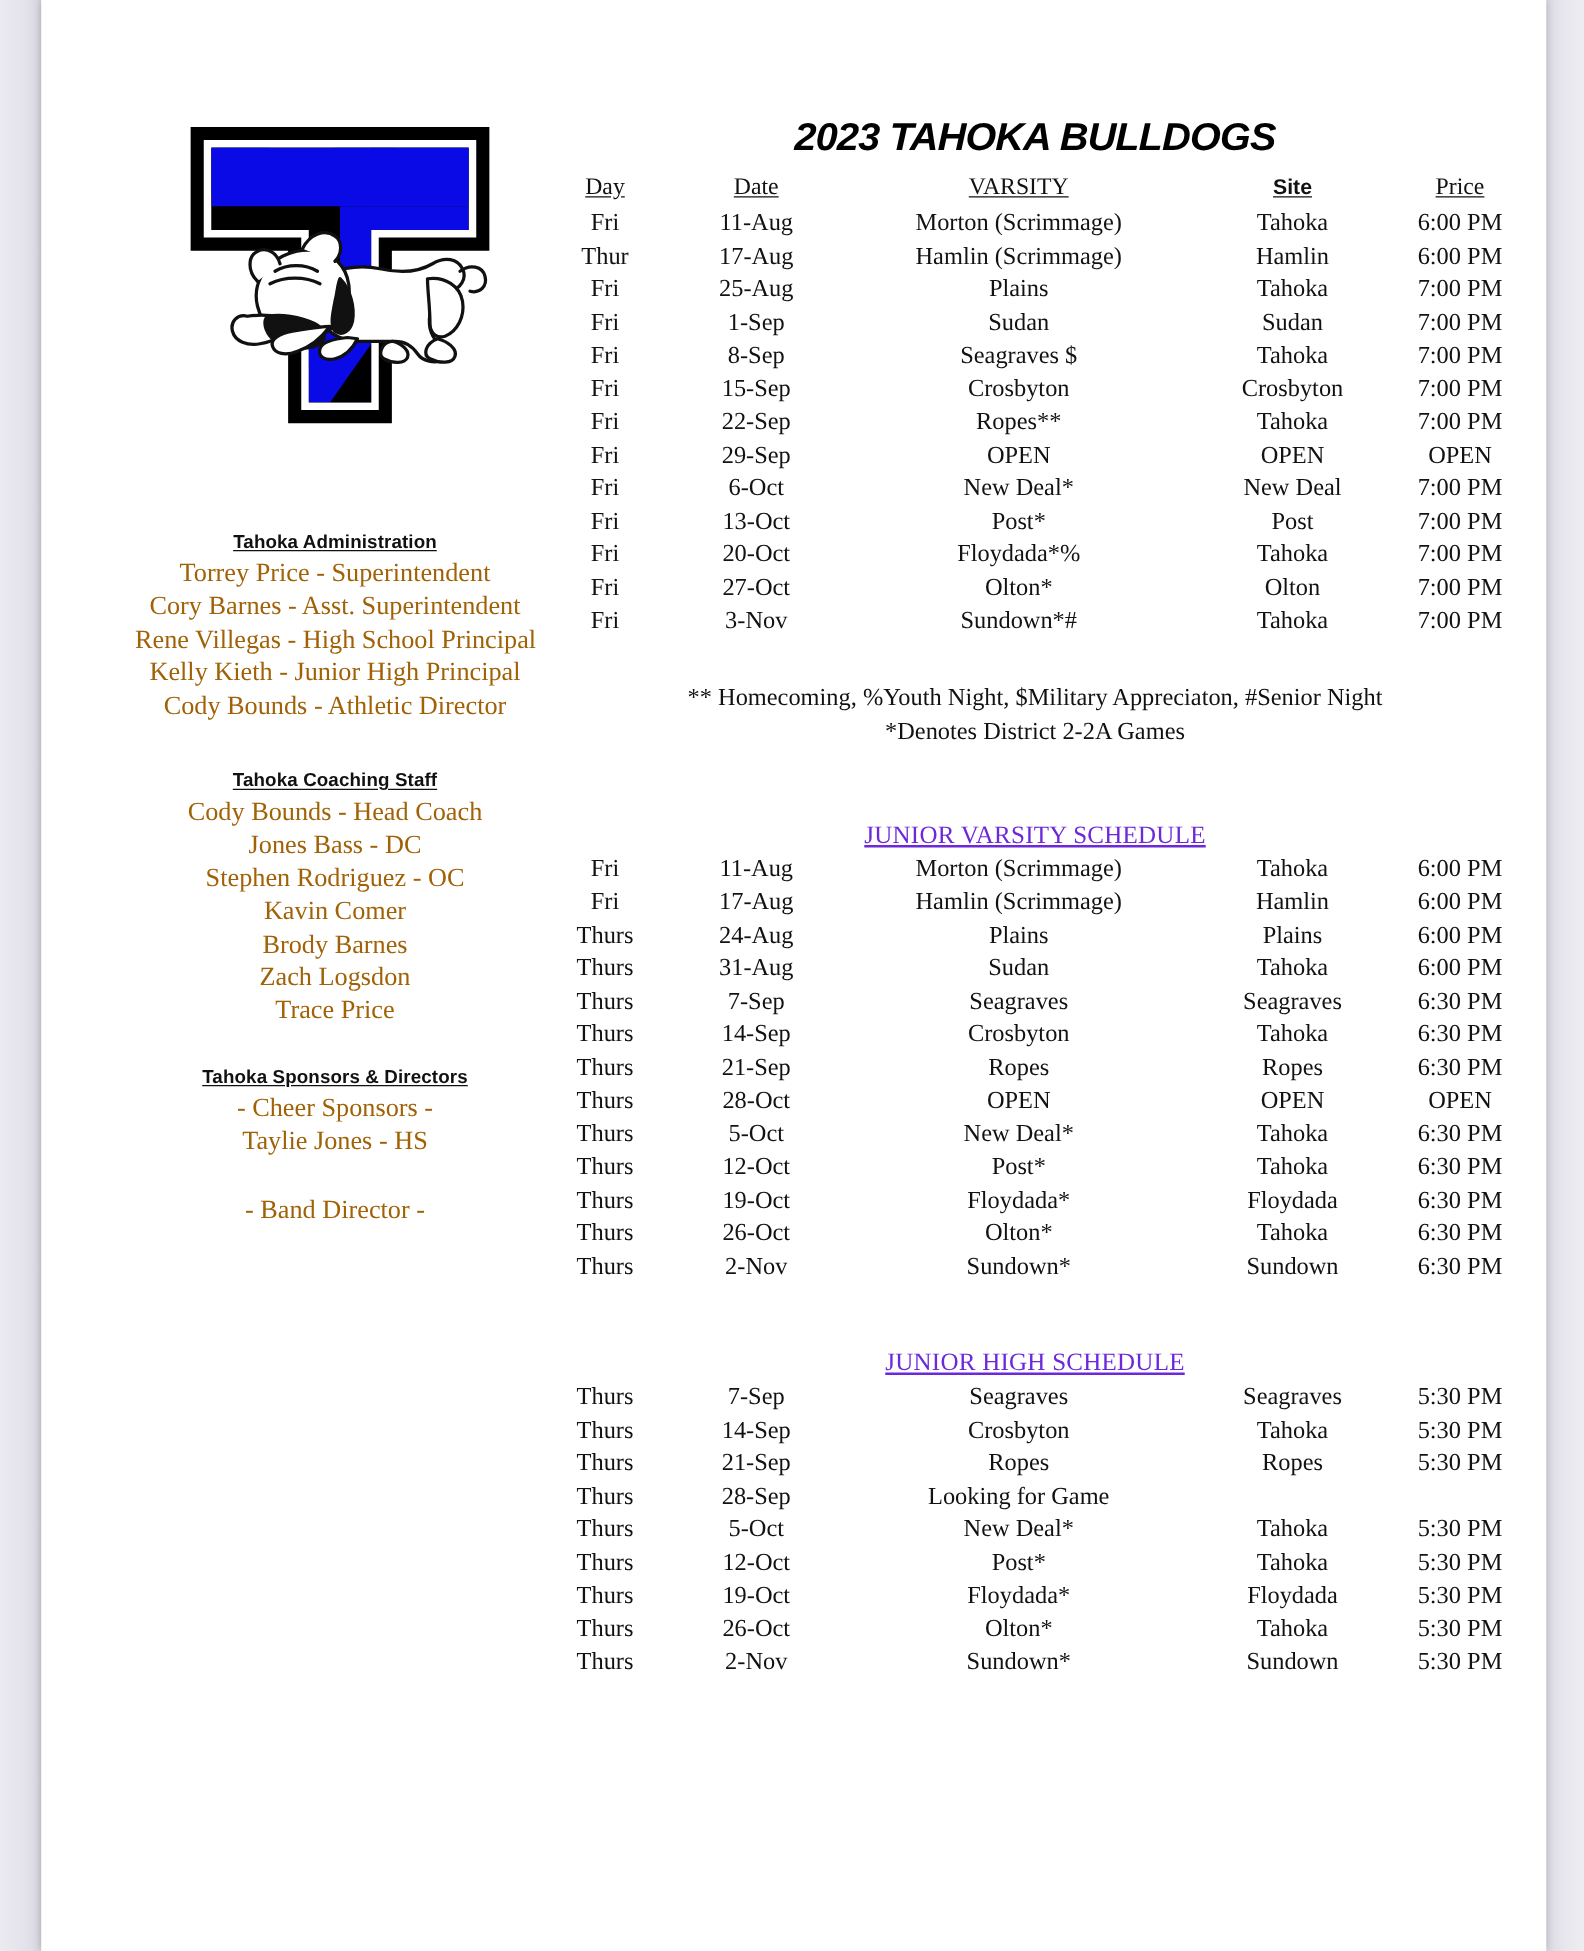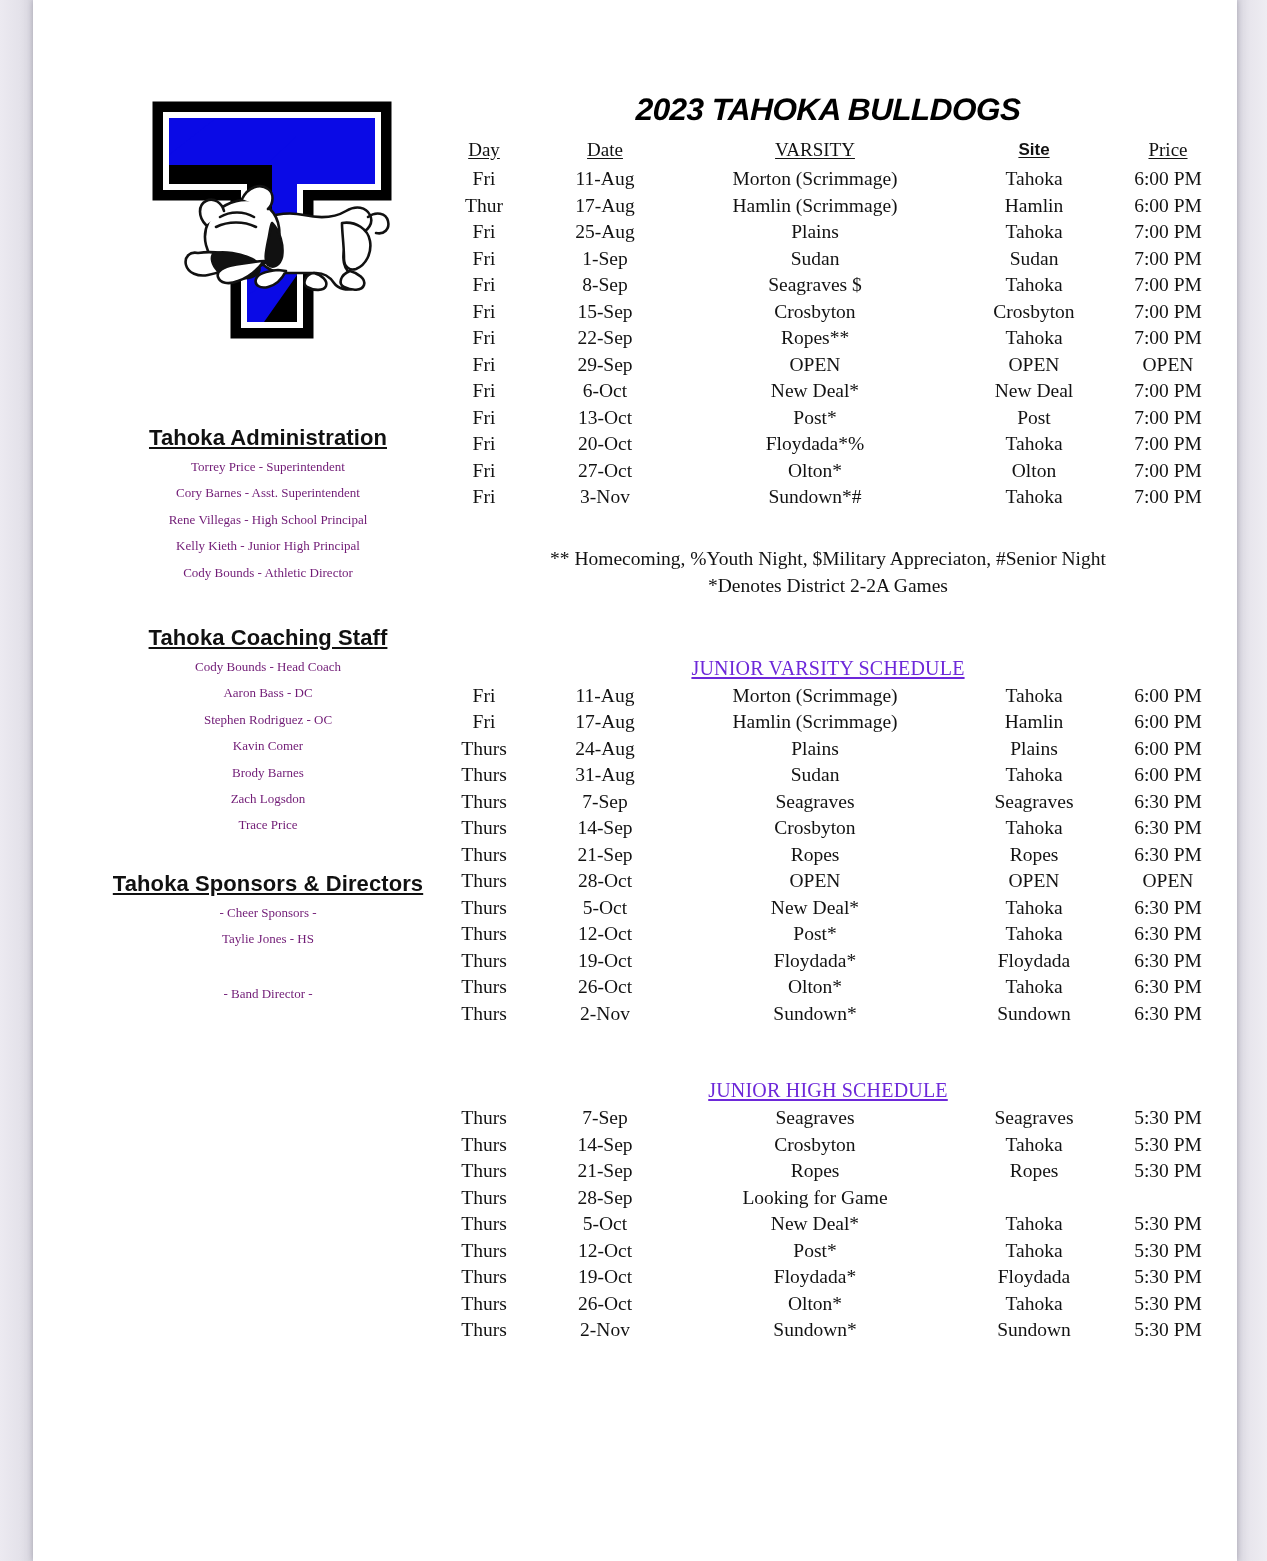--- a/index.html
+++ b/index.html
@@ -21,25 +21,25 @@
             background:linear-gradient(to right,#d9d7e0,#e8e6ed 45%,#eeedf2); }
 
   
   .logo { position:absolute; left:113px; top:95px; width:252px; height:250px; }
   .logo svg { width:100%; height:100%; display:block; }
 
   
   .sidebar { position:absolute; left:75px; top:425px; width:320px; text-align:center; }
   .sb-head {
     font-family:"Liberation Sans", sans-serif;
-    font-weight:bold; font-size:22px; color:#111;
+    font-weight:bold; font-size:15px; color:#111;
     text-decoration:underline; text-underline-offset:2px;
     letter-spacing:.1px; margin-bottom:3px;
   }
-  .sb-line { font-size:13px; color:#701a75; line-height:26.4px; white-space:pre; }
+  .sb-line { font-size:21px; color:#a16207; line-height:26.4px; white-space:pre; }
   .sb-gap { height:28px; }
   .sb-block { margin-bottom:0; }
   .sp-1 { height:39px; }
   .sp-2 { height:32px; }
 
   
   .main { position:absolute; left:395px; top:92px; width:800px; }
   .title {
     font-family:"Liberation Sans", sans-serif;
     font-weight:bold; font-style:italic;
@@ -165,21 +165,21 @@
       <div class="sb-line">Rene Villegas - High School Principal</div>
       <div class="sb-line">Kelly Kieth - Junior High Principal</div>
       <div class="sb-line">Cody Bounds - Athletic Director</div>
     </div>
 
     <div class="sp-1"></div>
 
     <div class="sb-block">
       <div class="sb-head">Tahoka  Coaching Staff</div>
       <div class="sb-line">Cody Bounds - Head Coach</div>
-      <div class="sb-line">Aaron Bass - DC</div>
+      <div class="sb-line">Jones Bass - DC</div>
       <div class="sb-line">Stephen Rodriguez - OC</div>
       <div class="sb-line">Kavin Comer</div>
       <div class="sb-line">Brody Barnes</div>
       <div class="sb-line">Zach Logsdon</div>
       <div class="sb-line">Trace Price</div>
     </div>
 
     <div class="sp-2"></div>
 
     <div class="sb-block">

